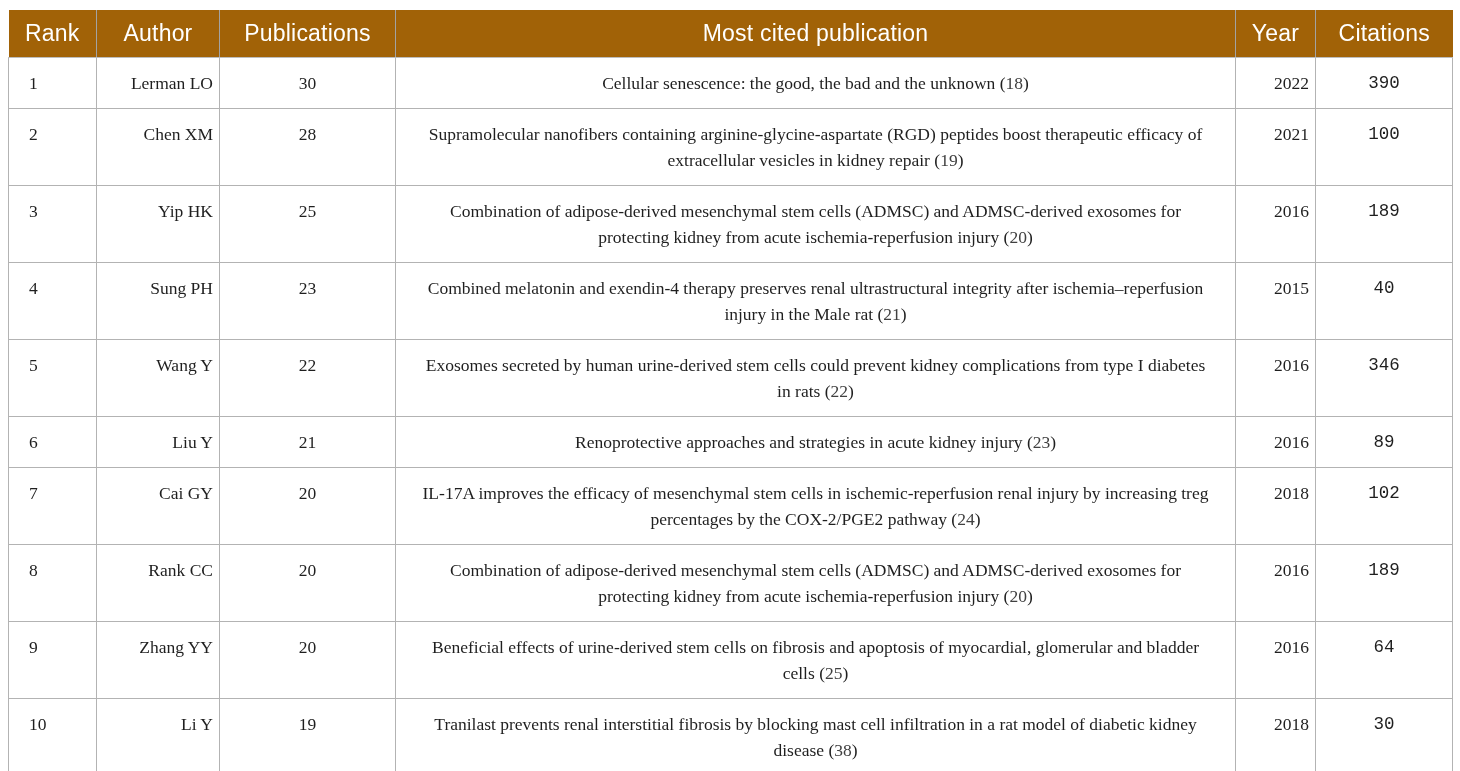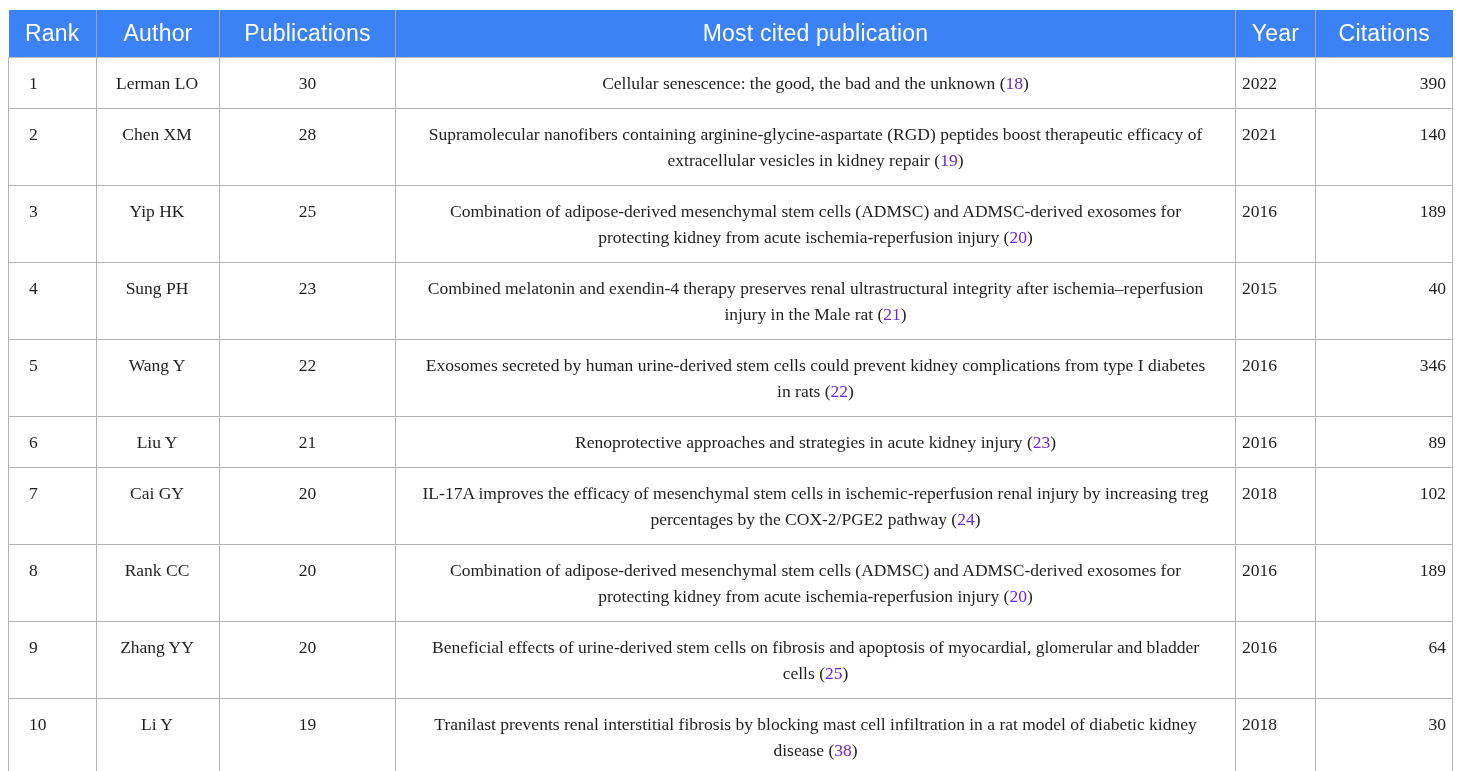--- a/index.html
+++ b/index.html
@@ -23,21 +23,21 @@
   }
   
   col.c-rank { width: 88px; }
   col.c-author { width: 123px; }
   col.c-pubs { width: 176px; }
   col.c-title { width: 840px; }
   col.c-year { width: 80px; }
   col.c-cite { width: 137px; }
 
   thead th {
-    background: #3b82f6;
+    background: #a16207;
     color: #ffffff;
     font-family: "Liberation Sans", "DejaVu Sans", sans-serif;
     font-weight: 400;
     font-size: 23px;
     height: 47px;
     text-align: center;
     vertical-align: middle;
     border-left: 1px solid #a3a3a3;
     border-bottom: 1px solid #bdbdbd;
     padding: 0;
@@ -52,30 +52,30 @@
     font-size: 17.5px;
     line-height: 26px;
     color: #1f1f1f;
   }
   tbody tr td.cell-rank {
     text-align: left;
     padding-left: 20px;
     border-left: 1px solid #b3b3b3;
   }
   tbody tr td.cell-author {
-    text-align: center;
+    text-align: right;
     padding-left: 4px;
   }
   tbody tr td.cell-pubs { text-align: center; }
   tbody tr td.cell-title { text-align: center; padding-left: 24px; padding-right: 24px; }
-  tbody tr td.cell-year { text-align: left; }
-  tbody tr td.cell-cite { text-align: right; }
+  tbody tr td.cell-year { text-align: right; }
+  tbody tr td.cell-cite { text-align: center; font-family: Liberation Mono, monospace; }
 
   .ref-num {
-    color: #6d28d9;
+    color: #404040;
     cursor: pointer;
   }
 </style>
 </head>
 <body>
 
 <div class="table-wrap">
   <table class="pub-table">
     <colgroup>
       <col class="c-rank">
@@ -103,21 +103,21 @@
           <td class="cell-title"><span>Cellular senescence: the good, the bad and the unknown</span><span> (</span><span class="ref-num">18</span><span>)</span></td>
           <td class="cell-year">2022</td>
           <td class="cell-cite">390</td>
         </tr>
         <tr>
           <td class="cell-rank">2</td>
           <td class="cell-author">Chen XM</td>
           <td class="cell-pubs">28</td>
           <td class="cell-title"><span>Supramolecular nanofibers containing arginine-glycine-aspartate (RGD) peptides boost therapeutic efficacy of extracellular vesicles in kidney repair</span><span> (</span><span class="ref-num">19</span><span>)</span></td>
           <td class="cell-year">2021</td>
-          <td class="cell-cite">140</td>
+          <td class="cell-cite">100</td>
         </tr>
         <tr>
           <td class="cell-rank">3</td>
           <td class="cell-author">Yip HK</td>
           <td class="cell-pubs">25</td>
           <td class="cell-title"><span>Combination of adipose-derived mesenchymal stem cells (ADMSC) and ADMSC-derived exosomes for protecting kidney from acute ischemia-reperfusion injury</span><span> (</span><span class="ref-num">20</span><span>)</span></td>
           <td class="cell-year">2016</td>
           <td class="cell-cite">189</td>
         </tr>
         <tr>

